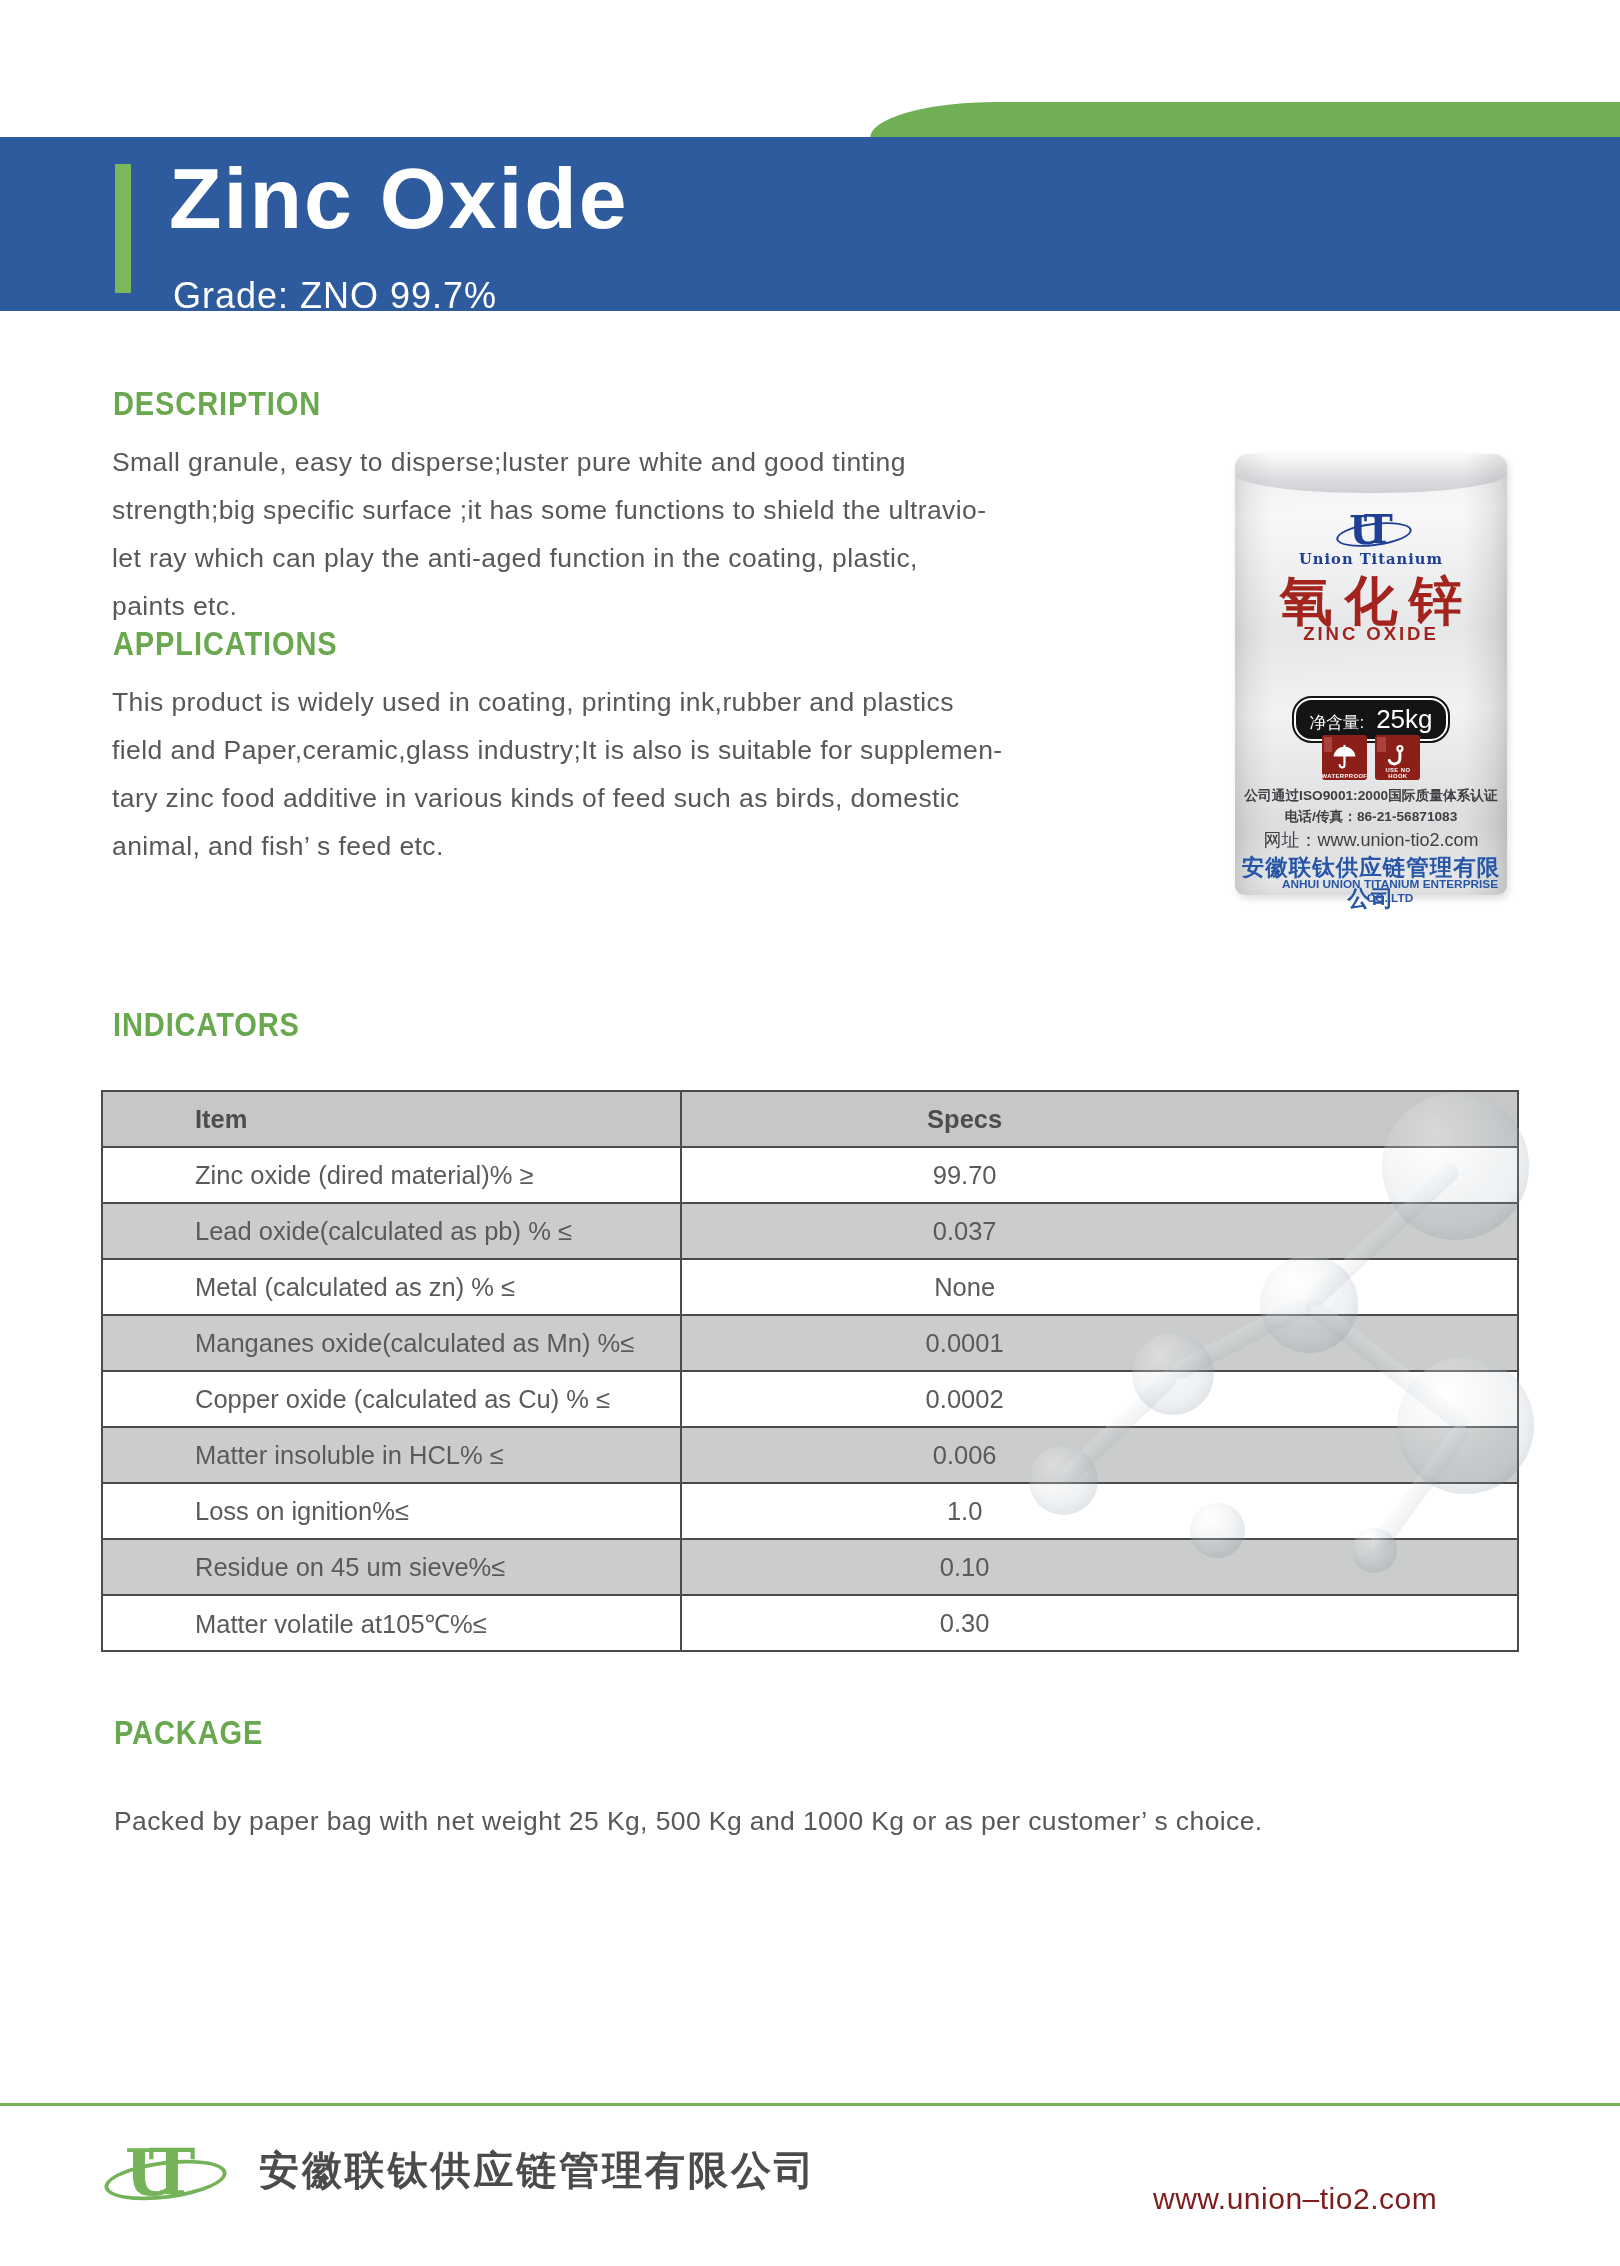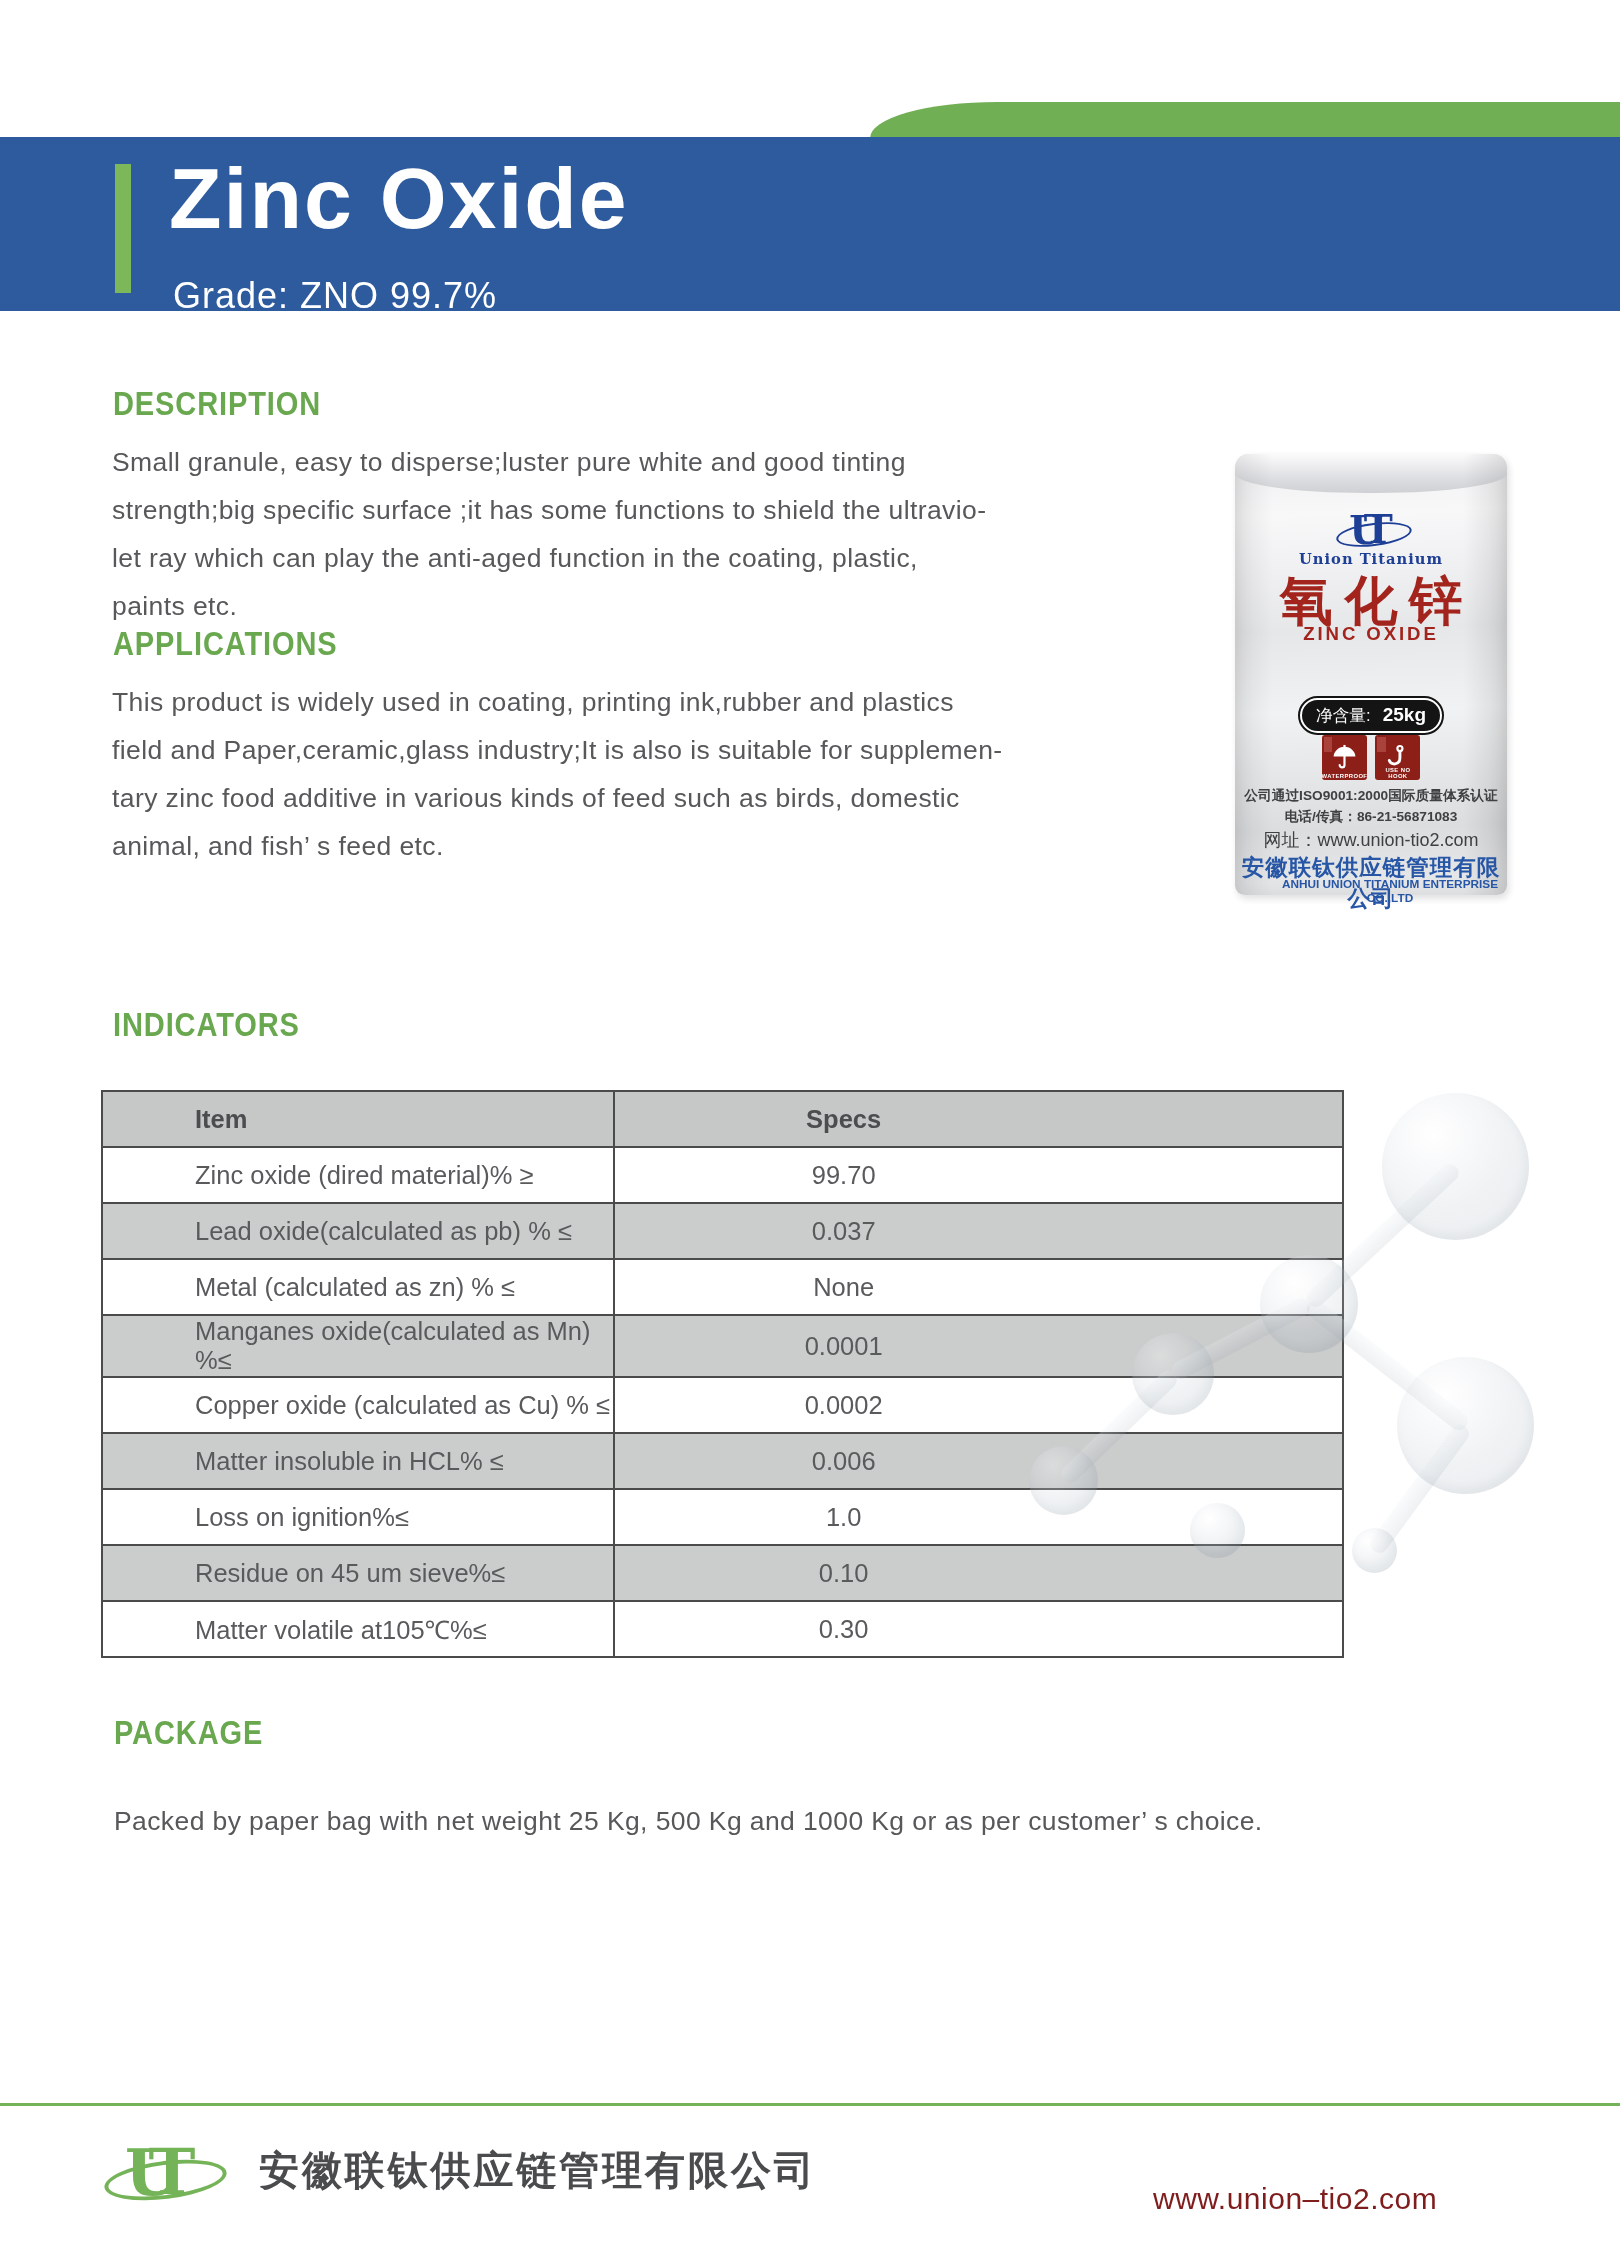--- a/index.html
+++ b/index.html
@@ -71,40 +71,40 @@
   .bag-brand { top:55px; color:#1e3f96; font-size:39px; }
   .bag-brand-caption { top:96px; color:#1e3f96; font-family:"DejaVu Serif", serif; font-weight:700; font-size:14.7px; letter-spacing:1px; }
   .bag-cn { top:120px; color:#a3241c; font-size:53px; font-weight:700; letter-spacing:11.8px; text-indent:11.8px; line-height:1; }
   .bag-en { top:169px; color:#a3241c; font-size:18.6px; font-weight:700; letter-spacing:2.9px; }
   .bag-pill-wrap { top:244px; }
   .bag-pill {
     display:inline-block; background:#141414; border:2px solid #ffffff; outline:2px solid #141414;
     border-radius:17.6px; padding:3.9px 13.7px; color:#ffffff; font-size:18.6px;
   }
   .bag-pill .nw-label { font-weight:400; font-size:16.7px; }
-  .bag-pill .nw-value { font-weight:700; font-size:19px; margin-left:12px; }
+  .bag-pill .nw-value { font-weight:400; font-size:26px; margin-left:12px; }
   .bag-icons { top:281px; display:flex; justify-content:center; gap:8.8px; }
   .bag-icon {
     position:relative; width:45px; height:45px; background:#8c1f17; border-radius:2.9px;
     display:flex; align-items:center; justify-content:center;
   }
   .bag-icon .tab { position:absolute; left:2px; top:2px; width:8.8px; height:14.7px; background:#a9423a; }
   .bag-icon .cap {
     position:absolute; bottom:1px; left:0; right:0; font-size:5.9px; color:#ffffff;
     font-weight:700; letter-spacing:0.4px;
   }
   .bag-iso   { top:333px; font-size:13.7px; font-weight:700; color:#3f4042; }
   .bag-phone { top:354px; font-size:13.7px; font-weight:700; color:#3f4042; }
   .bag-web   { top:374px; font-size:18px; font-weight:400; color:#3f4042; }
   .bag-co-cn { top:398px; font-size:22.5px; font-weight:700; color:#2656a5; letter-spacing:1px; }
   .bag-co-en { top:423px; font-size:11.8px; font-weight:700; color:#2656a5;padding-left:38px; }
 
   
   .spec-table {
-    position:absolute; left:101px; top:1090px; width:1243px;
+    position:absolute; left:101px; top:1090px; width:1418px;
     border-collapse:collapse; z-index:1;
   }
   .spec-table th, .spec-table td {
     border:2px solid #4b4b4b; height:56px; vertical-align:middle;
     font-size:25.5px; color:#595a5c;
   }
   .spec-table th { background:#c6c7c7; color:#4c4d4f; font-weight:700; }
   .col-item { width:580px; }
   .col-spec { width:838px; }
   .cell-item { text-align:left; padding-left:92px; }

